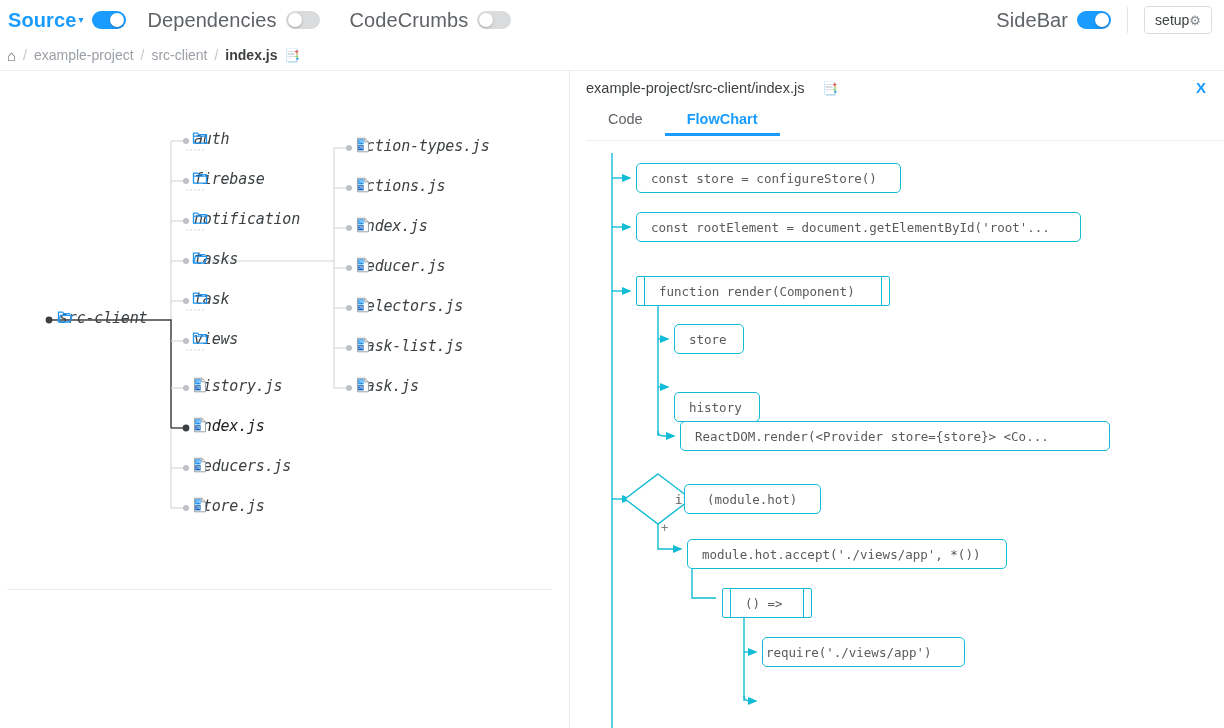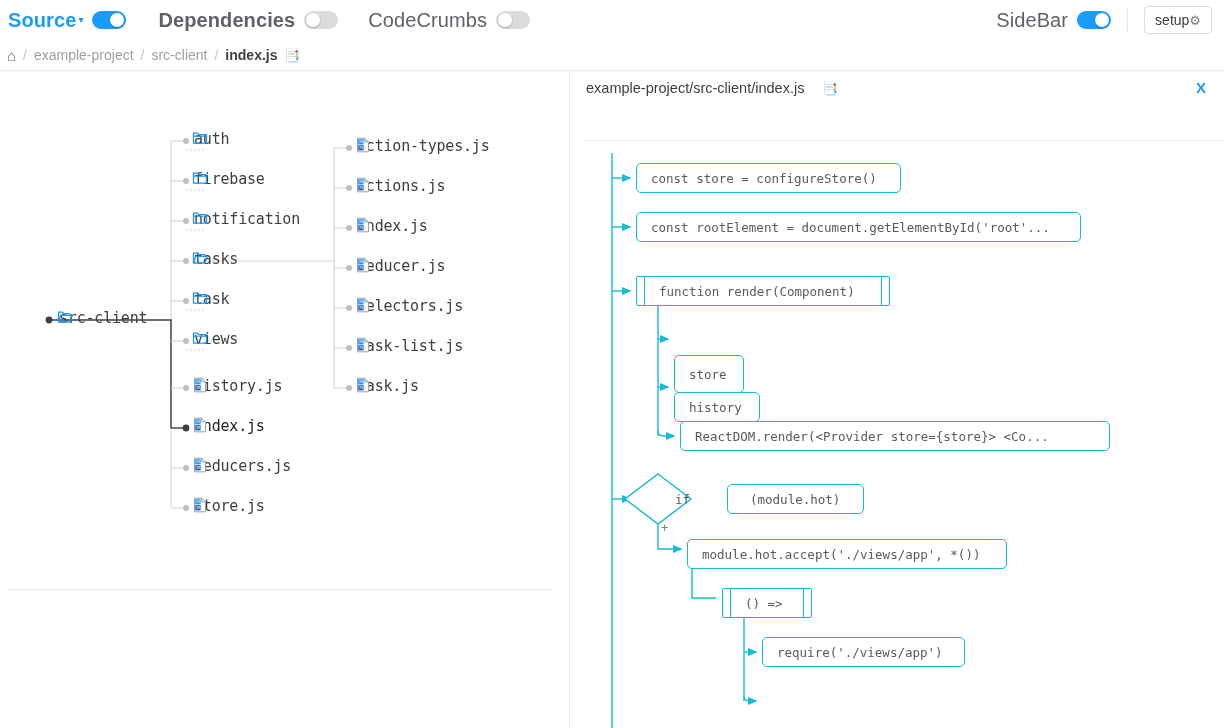--- a/index.html
+++ b/index.html
@@ -76,21 +76,21 @@
 
   
   .tree { position: absolute; inset: 0; }
   .tree svg { position: absolute; left: 0; top: 0; }
   .node {
     position: absolute; display: flex; align-items: center; gap: 2px;
     white-space: nowrap; cursor: pointer;
   }
   .node .nm {
     font-family: "DejaVu Sans Mono", monospace;
-    font-size: 15px; color: #3c4043; letter-spacing: -.2px;
+    font-size: 15px; color: #3c4043; letter-spacing: -.2px; font-style: italic;
   }
   .node.sel .nm { color: #202124; }
   .ic { flex: none; width: 16px; height: 16px; display: block; }
   .lo-rule {
     position: absolute; left: 7px; top: 518px; width: 545px; height: 1px;
     background: #ececec;
   }
 
   
   .rp-title {
@@ -152,21 +152,21 @@
 <div id="app">
 
   <div class="topbar">
     <div class="tb-group" style="margin-left:8px;">
       <span class="tb-label active">Source</span>
       <span class="chevron">▾</span>
       <span class="switch on">
           <span class="knob"></span>
         </span>
     </div>
-    <div class="tb-group" style="margin-left:32px;font-weight:bold;">
+    <div class="tb-group" style="margin-left:21px;">
       <span class="tb-label">Dependencies</span>
       <span class="switch">
           <span class="knob"></span>
         </span>
     </div>
     <div class="tb-group" style="margin-left:30px;">
       <span class="tb-label">CodeCrumbs</span>
       <span class="switch">
           <span class="knob"></span>
         </span>
@@ -464,20 +464,24 @@
     <div class="lo-rule"></div>
   </div>
 
   <div class="right-pane">
     <div class="rp-title">
       <span>example-project/src-client/index.js</span>
       <span class="copy-ico">📑</span>
     </div>
     <div class="rp-close">X</div>
 
+    <div class="tabs">
+      <div class="tab">Code</div>
+      <div class="tab active">FlowChart</div>
+    </div>
     <div class="tabs-rule"></div>
 
     <div class="flow" id="flow">
       <svg width="654" height="657">
         <defs>
           <marker id="ar" markerWidth="7" markerHeight="7" refX="6" refY="3" orient="auto">
             <path d="M0,0 L7,3 L0,6 z" fill="#11bcd4"></path>
           </marker>
         </defs>
 
@@ -503,23 +507,23 @@
 
         <path d="M88,403 L121,428 L88,453 L55,428 Z" stroke="#11bcd4" stroke-width="1.4" fill="#ffffff"></path>
       </svg>
 
       <div class="dlabel" style="left:78px; top:421px;">if</div>
       <div class="plus" style="left:91px; top:450px;">+</div>
 
       <div class="fnode" style="left:66px;  top:92px;  width:265px; height:30px; padding-left:14px;">const store = configureStore()</div>
       <div class="fnode" style="left:66px;  top:141px; width:445px; height:30px; padding-left:14px;">const rootElement = document.getElementById('root'...</div>
       <div class="fnode sub" style="left:66px; top:205px; width:254px; height:30px; padding-left:22px;">function render(Component)</div>
-      <div class="fnode" style="left:104px; top:253px; width:70px;  height:38px; padding-left:14px;margin-top:31px;">store</div>
+      <div class="fnode" style="left:104px; top:253px; width:70px;  height:30px; padding-left:14px;">store</div>
       <div class="fnode" style="left:104px; top:301px; width:86px;  height:30px; padding-left:14px;margin-top:20px;">history</div>
       <div class="fnode" style="left:110px; top:350px; width:430px; height:30px; padding-left:14px;">ReactDOM.render(&lt;Provider store={store}&gt; &lt;Co...</div>
-      <div class="fnode" style="left:114px; top:413px; width:137px; height:30px; padding-left:22px;margin-left:43px;">(module.hot)</div>
+      <div class="fnode" style="left:114px; top:413px; width:137px; height:30px; padding-left:22px;">(module.hot)</div>
       <div class="fnode" style="left:117px; top:468px; width:320px; height:30px; padding-left:14px;">module.hot.accept('./views/app', *())</div>
       <div class="fnode sub" style="left:152px; top:517px; width:90px; height:30px; padding-left:22px;">() =&gt;</div>
-      <div class="fnode" style="left:192px; top:566px; width:203px; height:30px; padding-left:14px;">require('./views/app')</div>
+      <div class="fnode" style="left:192px; top:566px; width:203px; height:30px; padding-left:3px;">require('./views/app')</div>
     </div>
   </div>
 
 </div>
 
 </body></html>

